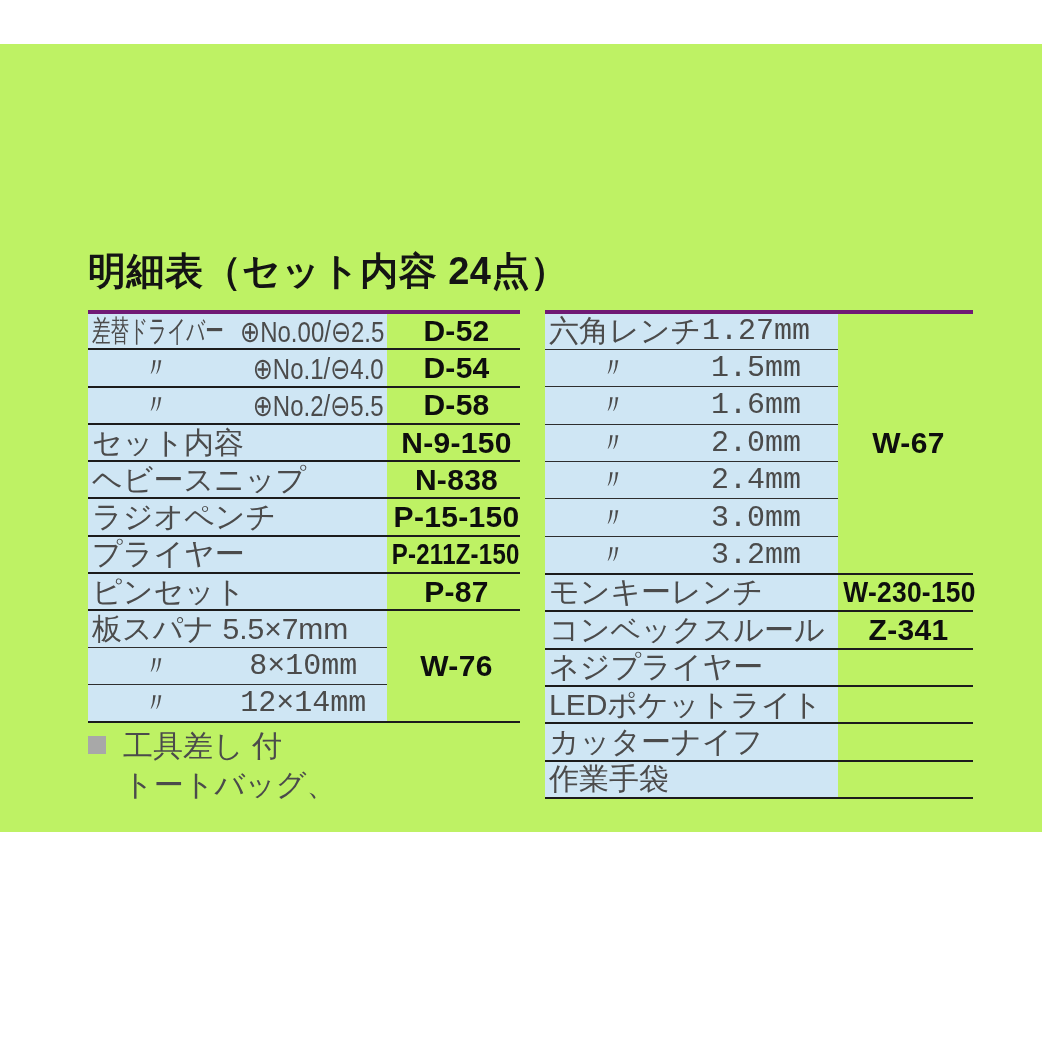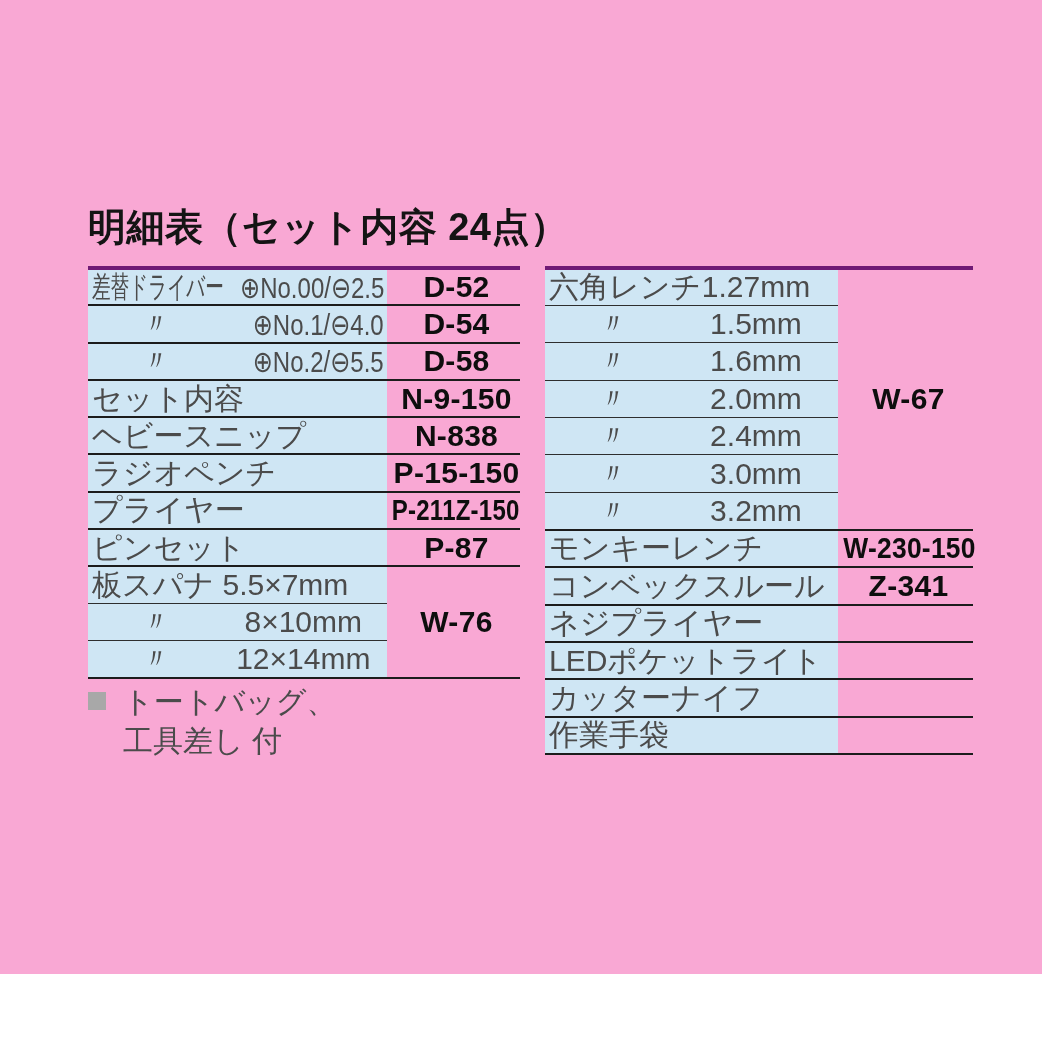--- a/index.html
+++ b/index.html
@@ -1,17 +1,17 @@
 <!DOCTYPE html>
 <html><head>
 <meta charset="utf-8">
 <style>
   html,body{margin:0;padding:0;background:#fff;}
   body{width:1042px;height:1042px;font-family:"Liberation Sans","DejaVu Sans",sans-serif;}
-  .canvas{position:relative;width:1042px;height:974px;background:#f9a8d4;overflow:hidden;}
+  .canvas{position:relative;width:1042px;height:788px;background:#bef264;overflow:hidden;margin-top:44px;}
 
   .page-title{
     position:absolute;left:88px;top:202px;
     font-size:38px;font-weight:700;color:#141414;letter-spacing:0.5px;
     white-space:nowrap;
   }
 
   table.spec{
     position:absolute;border-collapse:collapse;table-layout:fixed;
     border-top:4px solid #701a75;
@@ -25,21 +25,21 @@
   td.n.minor{border-bottom:1.5px solid #2e2e2e;}
   td.c{font-weight:700;font-size:30px;color:#0e0e0e;letter-spacing:0.3px;text-align:center;}
 
   .cf{position:relative;height:100%;font-size:30px;color:#4b4b4b;}
   .nm{position:absolute;left:4px;top:50%;transform:translateY(-50%);white-space:nowrap;}
   .nm.dit{left:54px;font-size:28px;}
   .nm.c60{transform:translateY(-50%) scaleX(0.62);transform-origin:0 50%;}
   .sp{position:absolute;top:50%;transform:translateY(-50%);white-space:nowrap;}
   .sp.r3{right:3px;}
   .sp.c80{transform:translateY(-50%) scaleX(0.80);transform-origin:100% 50%;}
-  .sp.cen{left:72%;right:auto;transform:translate(-50%,-50%);}
+  .sp.cen{left:72%;right:auto;transform:translate(-50%,-50%);font-family:Liberation Mono, monospace;}
 
   .code{display:inline-block;padding-left:6px;white-space:nowrap;}
   .code.c80{transform:scaleX(0.80);transform-origin:0 50%;}
   .code.c88{transform:scaleX(0.88);transform-origin:0 50%;}
 
   .note{position:absolute;left:88px;top:682px;display:flex;align-items:flex-start;}
   .bullet{width:18px;height:18px;background:#a8a8a8;margin-top:10px;flex:0 0 auto;}
   .ntxt{margin-left:17px;font-size:30px;color:#4b4b4b;line-height:39px;white-space:nowrap;}
 </style>
 </head>
@@ -259,18 +259,18 @@
         </div>
           </td>
         <td class="c"><span class="code"></span></td>
       </tr>
     </tbody>
   </table>
 
   <div class="note">
     <div class="bullet"></div>
     <div class="ntxt">
+      <div>工具差し 付</div>
       <div>トートバッグ、</div>
-      <div>工具差し 付</div>
     </div>
   </div>
 
 </div>
 
 </body></html>

